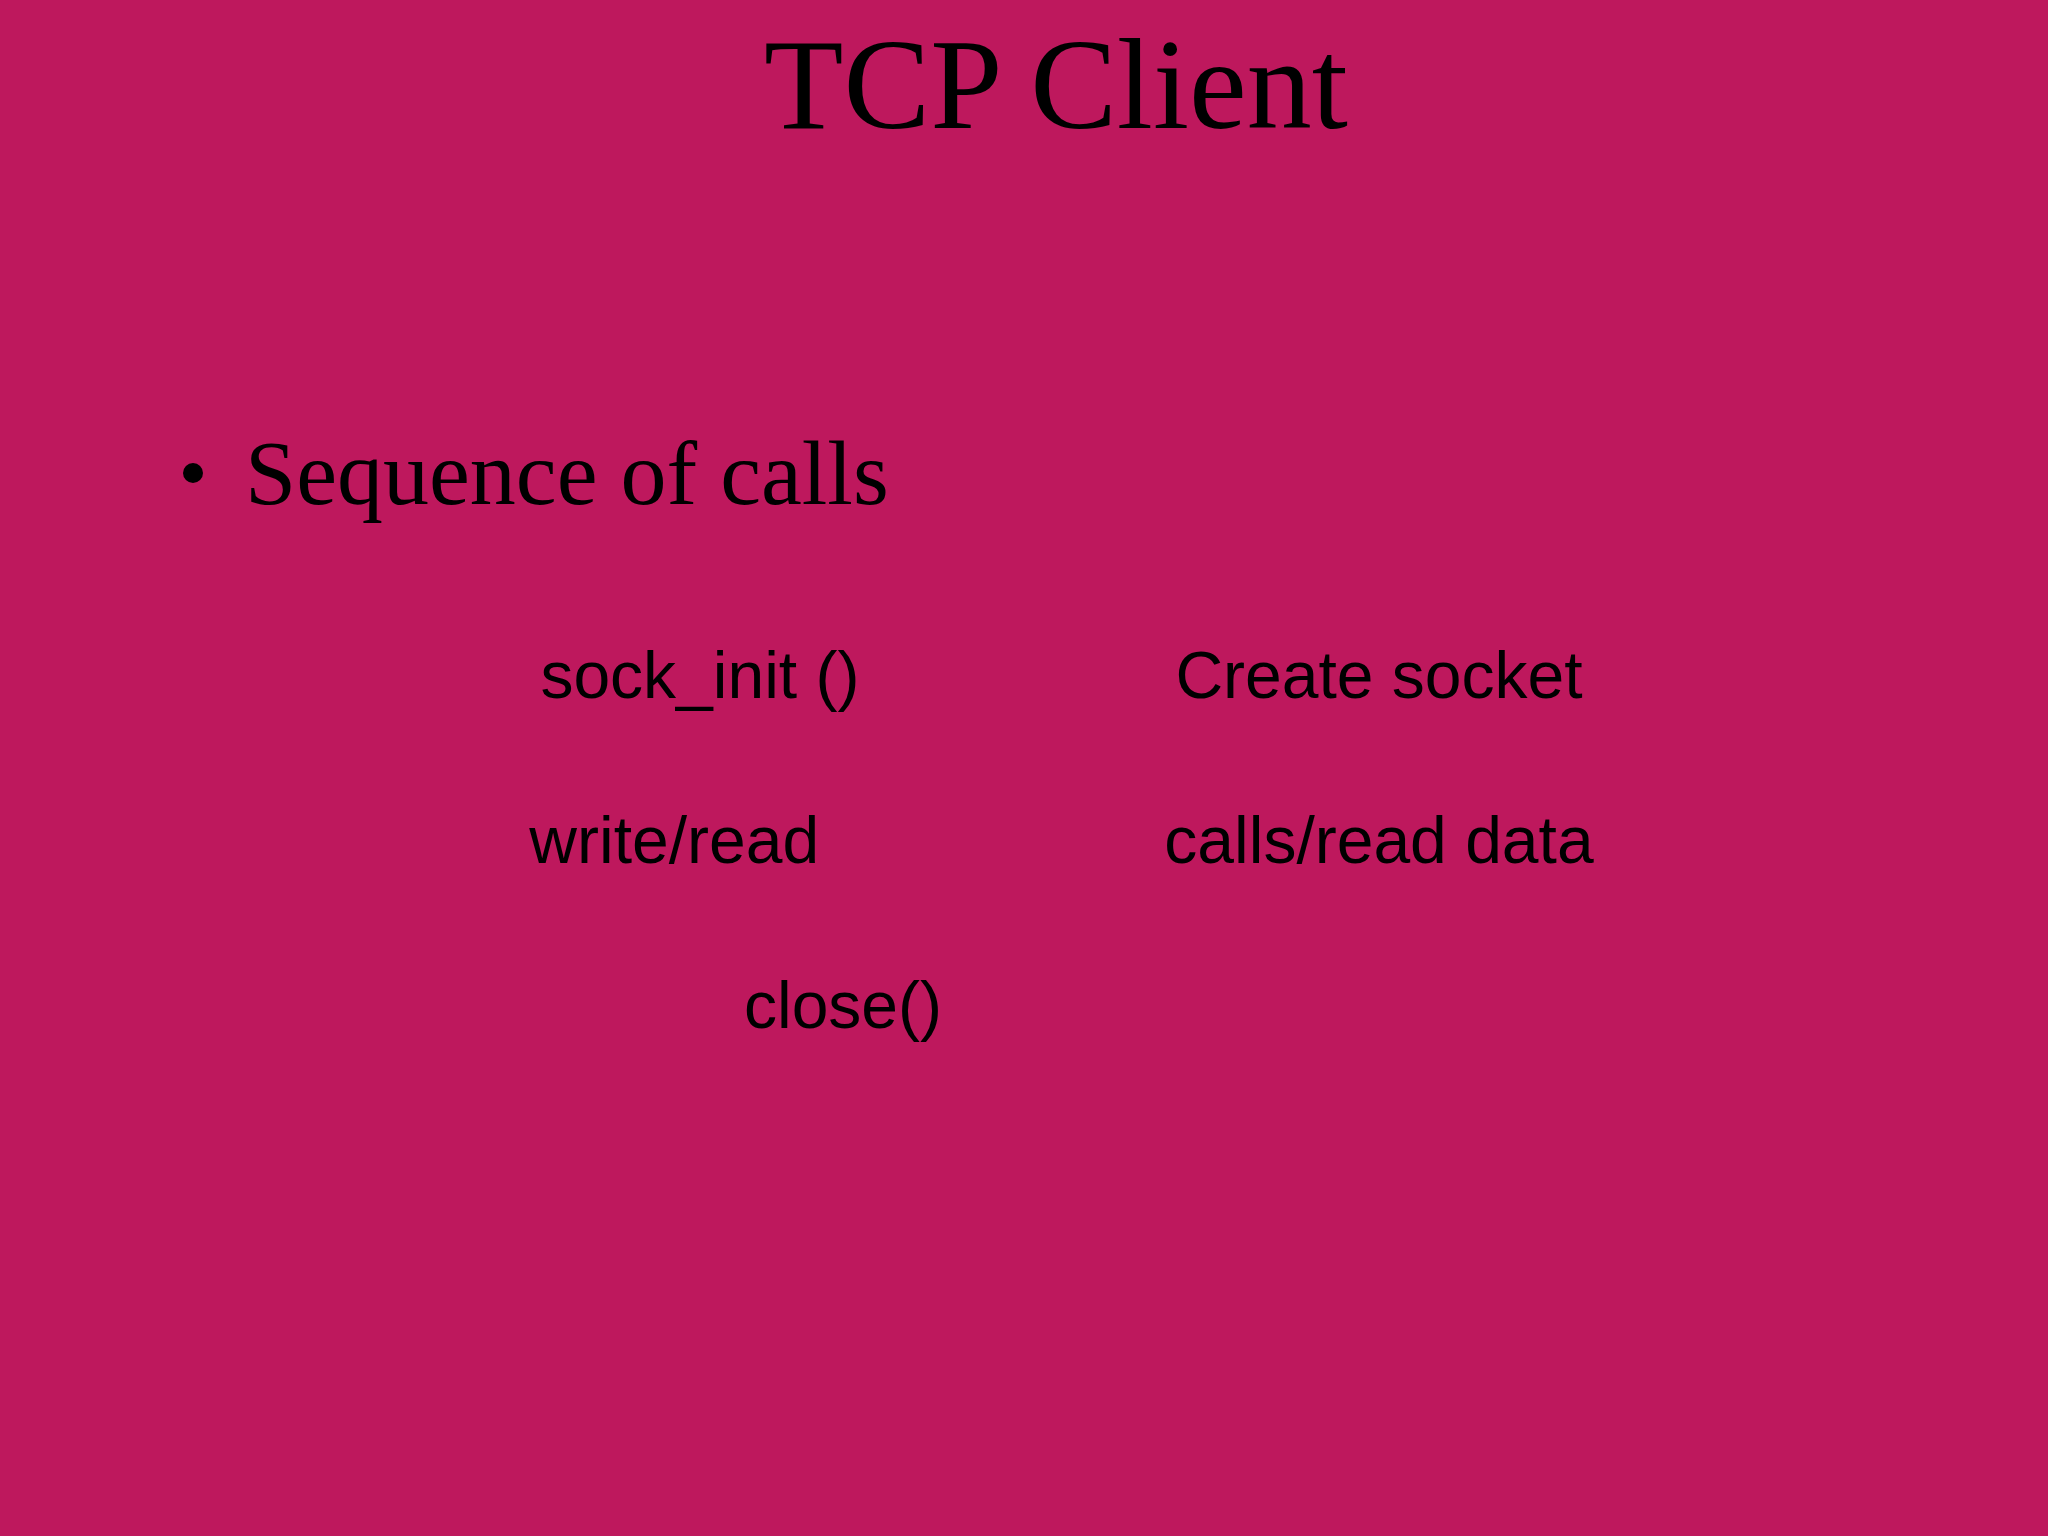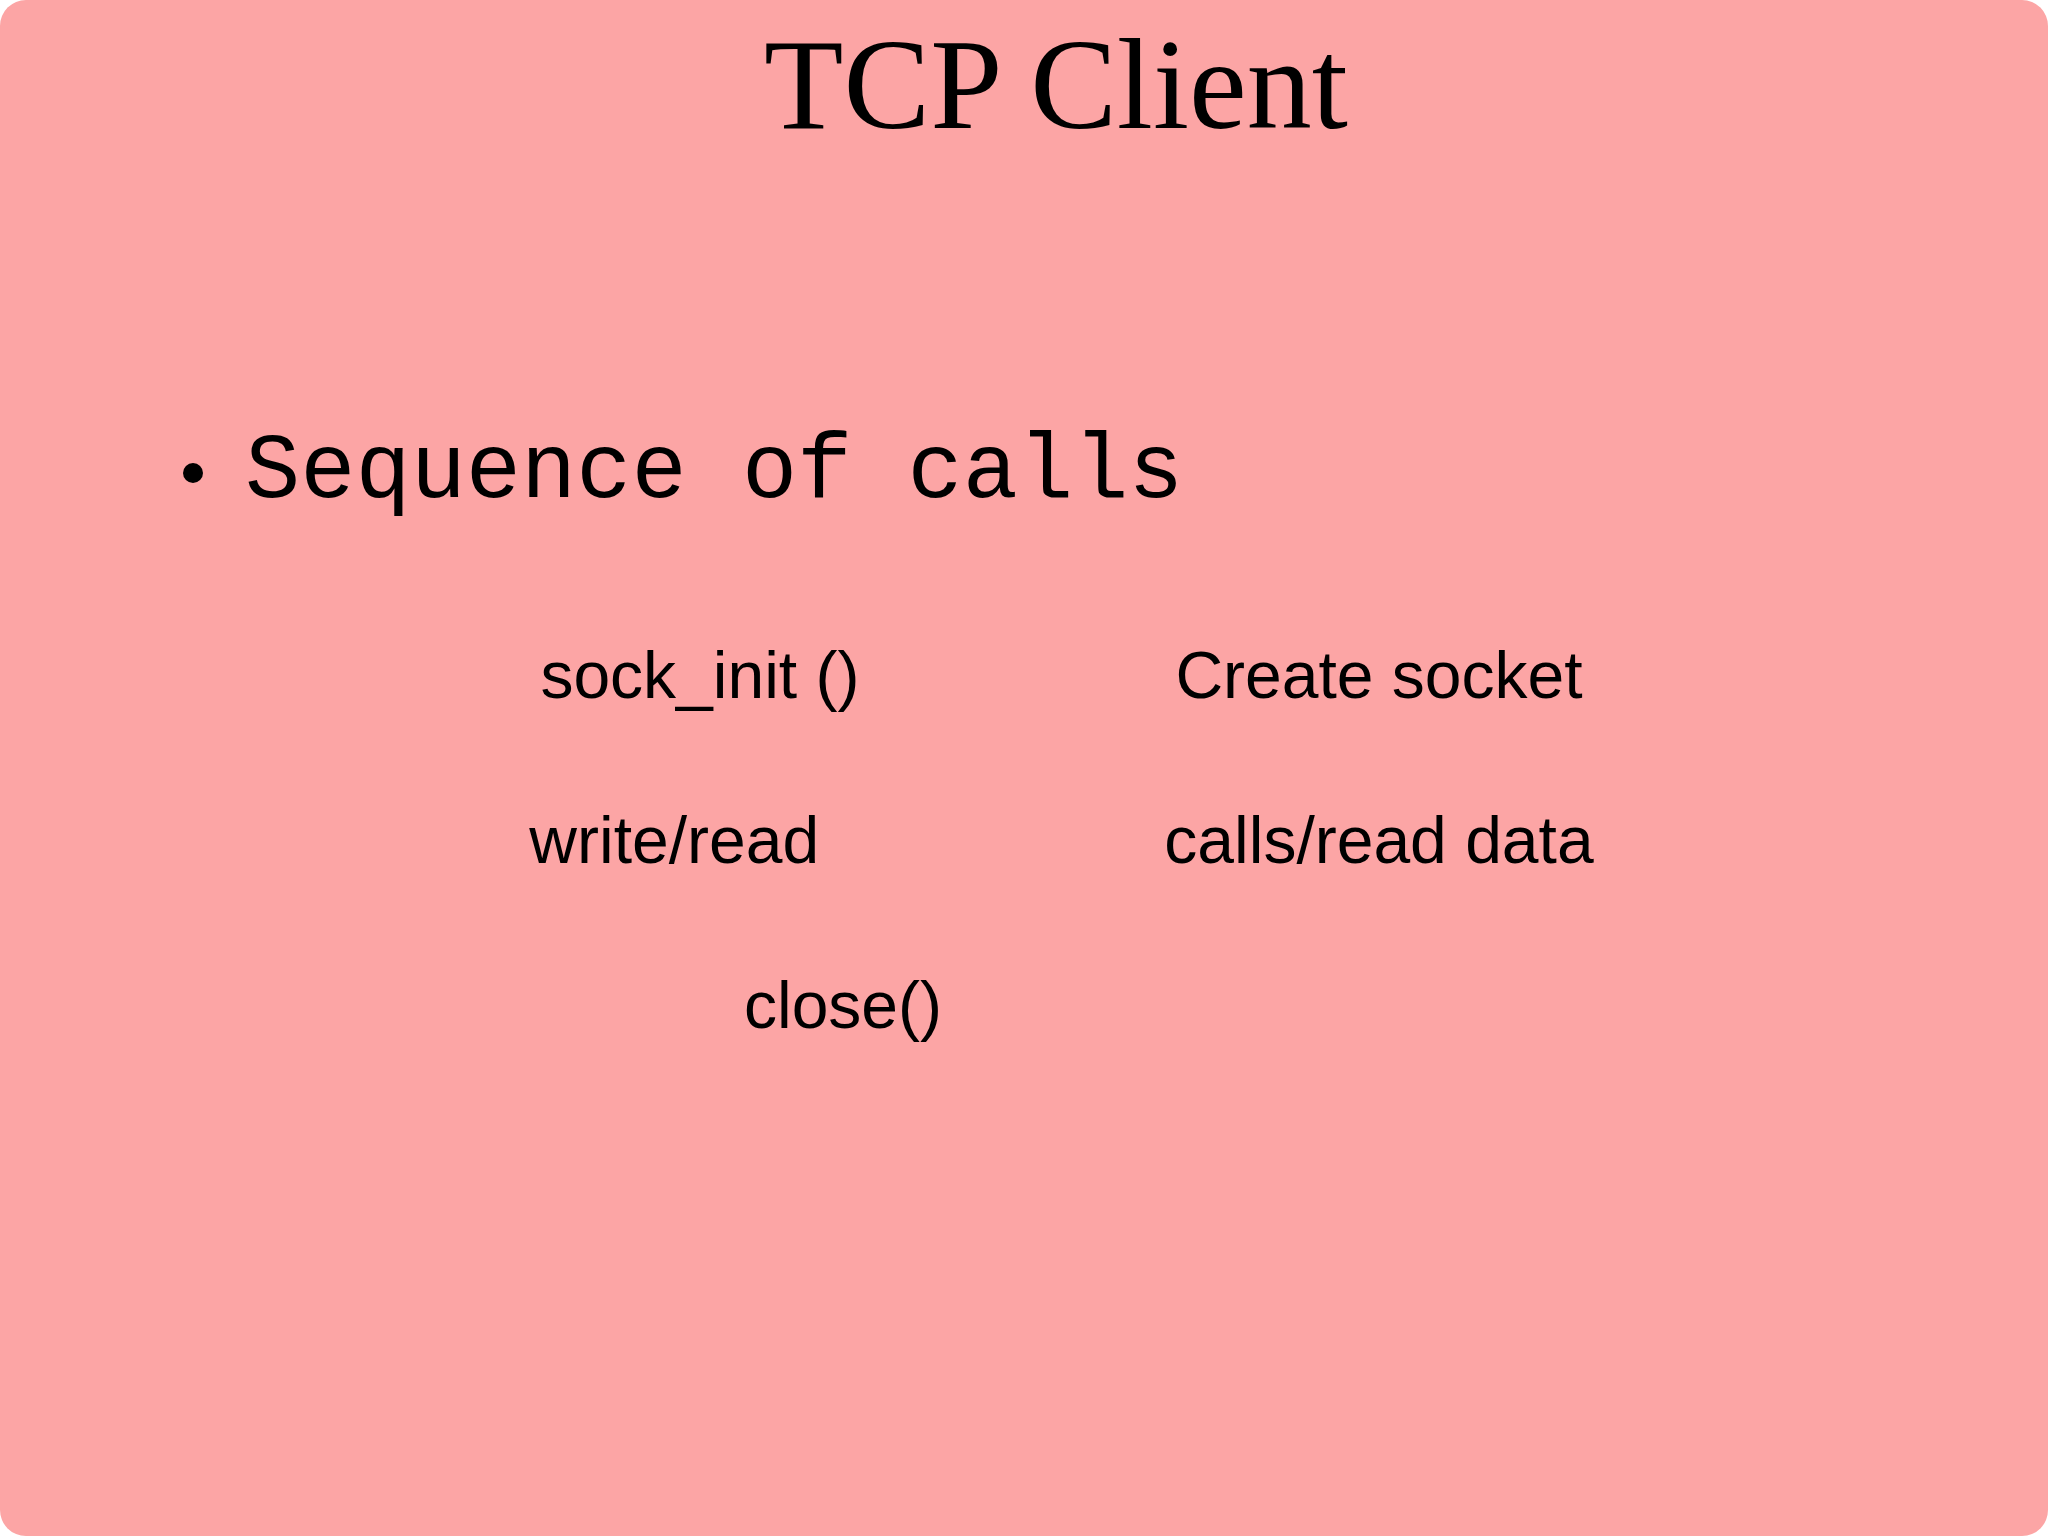--- a/index.html
+++ b/index.html
@@ -4,45 +4,44 @@
 <style>
   html, body {
     margin: 0;
     padding: 0;
     background: #ffffff;
   }
   .slide {
     position: relative;
     width: 2048px;
     height: 1536px;
-    background: #fca5a5;
+    background: #be185d;
     overflow: hidden;
     color: #000000;
-    border-radius: 26px;
   }
   .title {
     position: absolute;
     top: 10px;
     left: 32px;
     right: -32px;
     margin: 0;
     text-align: center;
     font-family: "Liberation Serif", serif;
     font-weight: normal;
     font-size: 130px;
     line-height: 1.15;
     white-space: pre;
   }
   .bullet-line {
     position: absolute;
     top: 418px;
     left: 183px;
     display: flex;
     align-items: center;
-    font-family: Liberation Mono, monospace;
+    font-family: Liberation Serif, serif;
     font-size: 92px;
     line-height: 1.2;
   }
   .bullet-glyph {
     width: 20px;
     height: 20px;
     border-radius: 50%;
     background: #000000;
     margin-right: 42px;
     flex: 0 0 auto;

